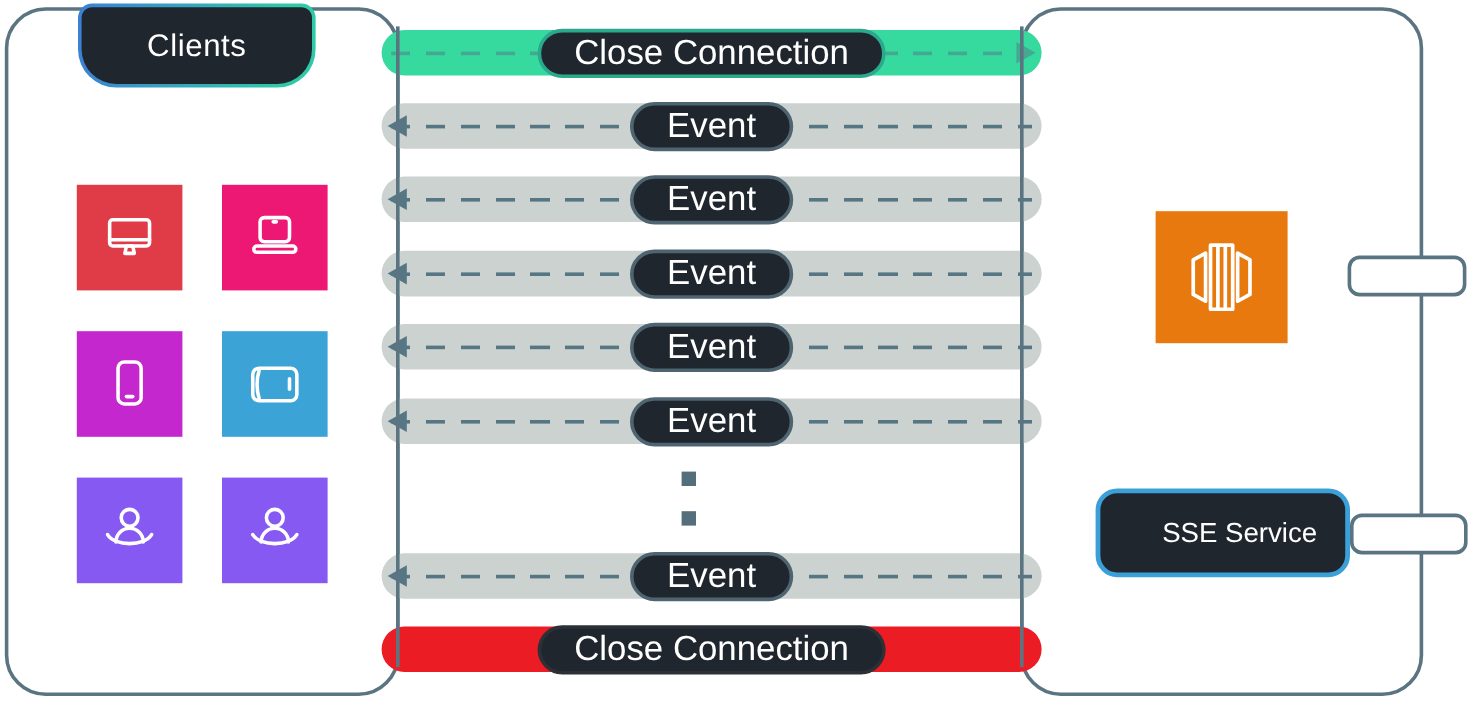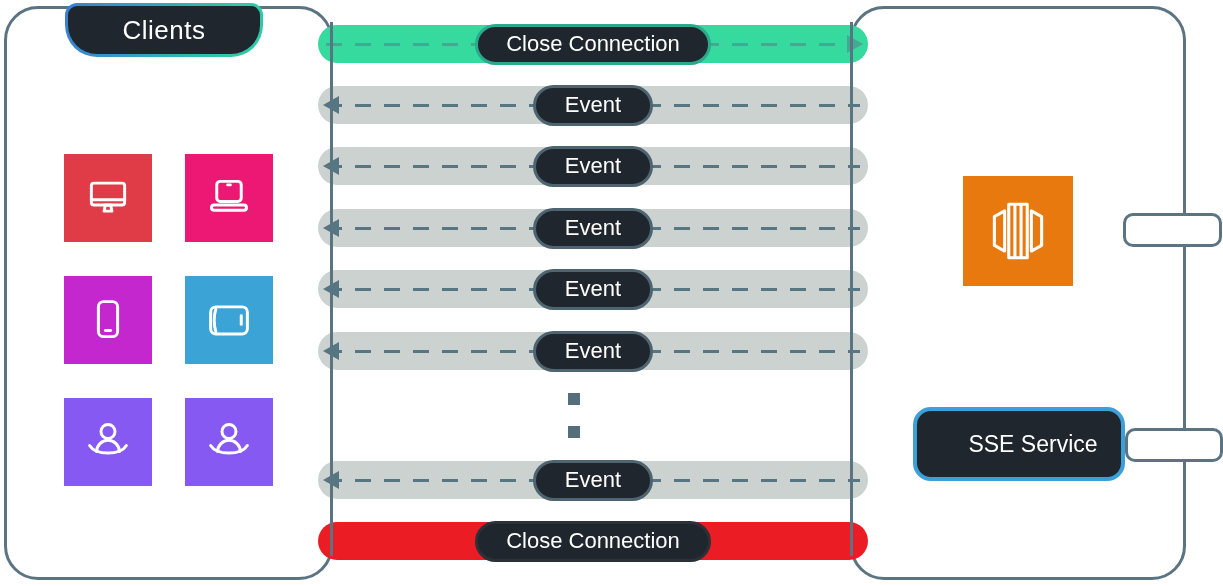--- a/index.html
+++ b/index.html
@@ -26,21 +26,21 @@
   .header-pill{
     position:absolute;box-sizing:border-box;padding:3px;z-index:4;
     border-radius:12px 12px 32px 32px;
     background:linear-gradient(100deg,#3b7fd4 0%,#2ec9a7 85%);
   }
   .header-pill-inner{
     width:100%;height:100%;box-sizing:border-box;background:#20262d;
     border-radius:9px 9px 29px 29px;display:flex;align-items:center;justify-content:center;
     color:#fff;font-size:26px;letter-spacing:.5px;
   }
-  .header-pill.clients{left:65px;top:3px;width:198px;height:54px;}
+  .header-pill.clients{left:65px;top:3px;width:198px;height:70px;}
   .header-pill.server{left:922px;top:3px;width:195px;height:69px;}
 
   
   .tiles{
     position:absolute;left:64px;top:154px;z-index:2;
     display:grid;grid-template-columns:88px 88px;grid-auto-rows:88px;column-gap:33px;row-gap:34px;
   }
   .tile{display:flex;align-items:center;justify-content:center;}
   .tile svg{display:block;}
 
@@ -69,21 +69,21 @@
   }
   .dash-line{position:absolute;left:8px;right:8px;top:calc(50% - 1.5px);height:3px;}
   .arrow{position:absolute;width:0;height:0;top:calc(50% - 9px);
     border-top:9px solid transparent;border-bottom:9px solid transparent;}
   .arrow.left{left:5px;border-right:16px solid #567684;}
   .arrow.right{right:5px;border-left:16px solid #45a893;}
   .msg-pill{
     position:relative;box-sizing:border-box;height:41px;padding:0 28px;min-width:120px;
     background:#20262d;border:3px solid #a16207;border-radius:22px;
     display:flex;align-items:center;justify-content:center;
-    color:#fff;font-size:22px;white-space:nowrap;
+    color:#fff;font-size:29px;white-space:nowrap;
   }
   .dot{position:absolute;width:12px;height:12px;background:#546e7c;left:250px;}
 </style>
 </head>
 <body>
 
 <div class="canvas">
 
   <div class="panel left"></div>
   <div class="header-pill clients">

